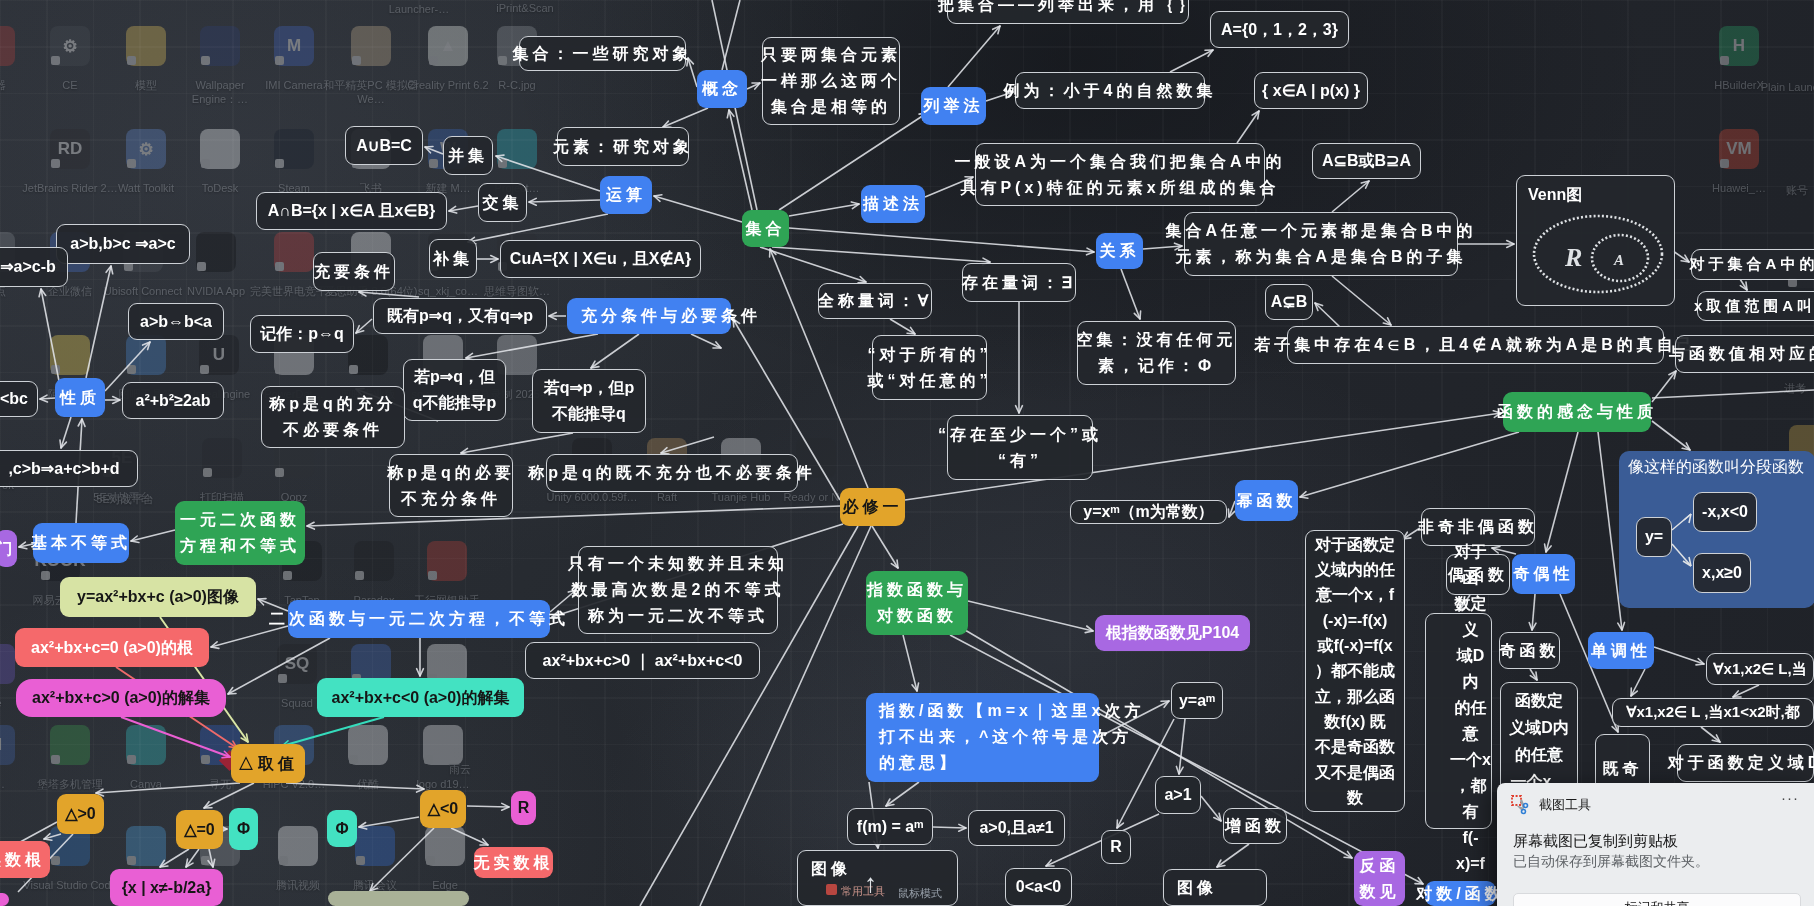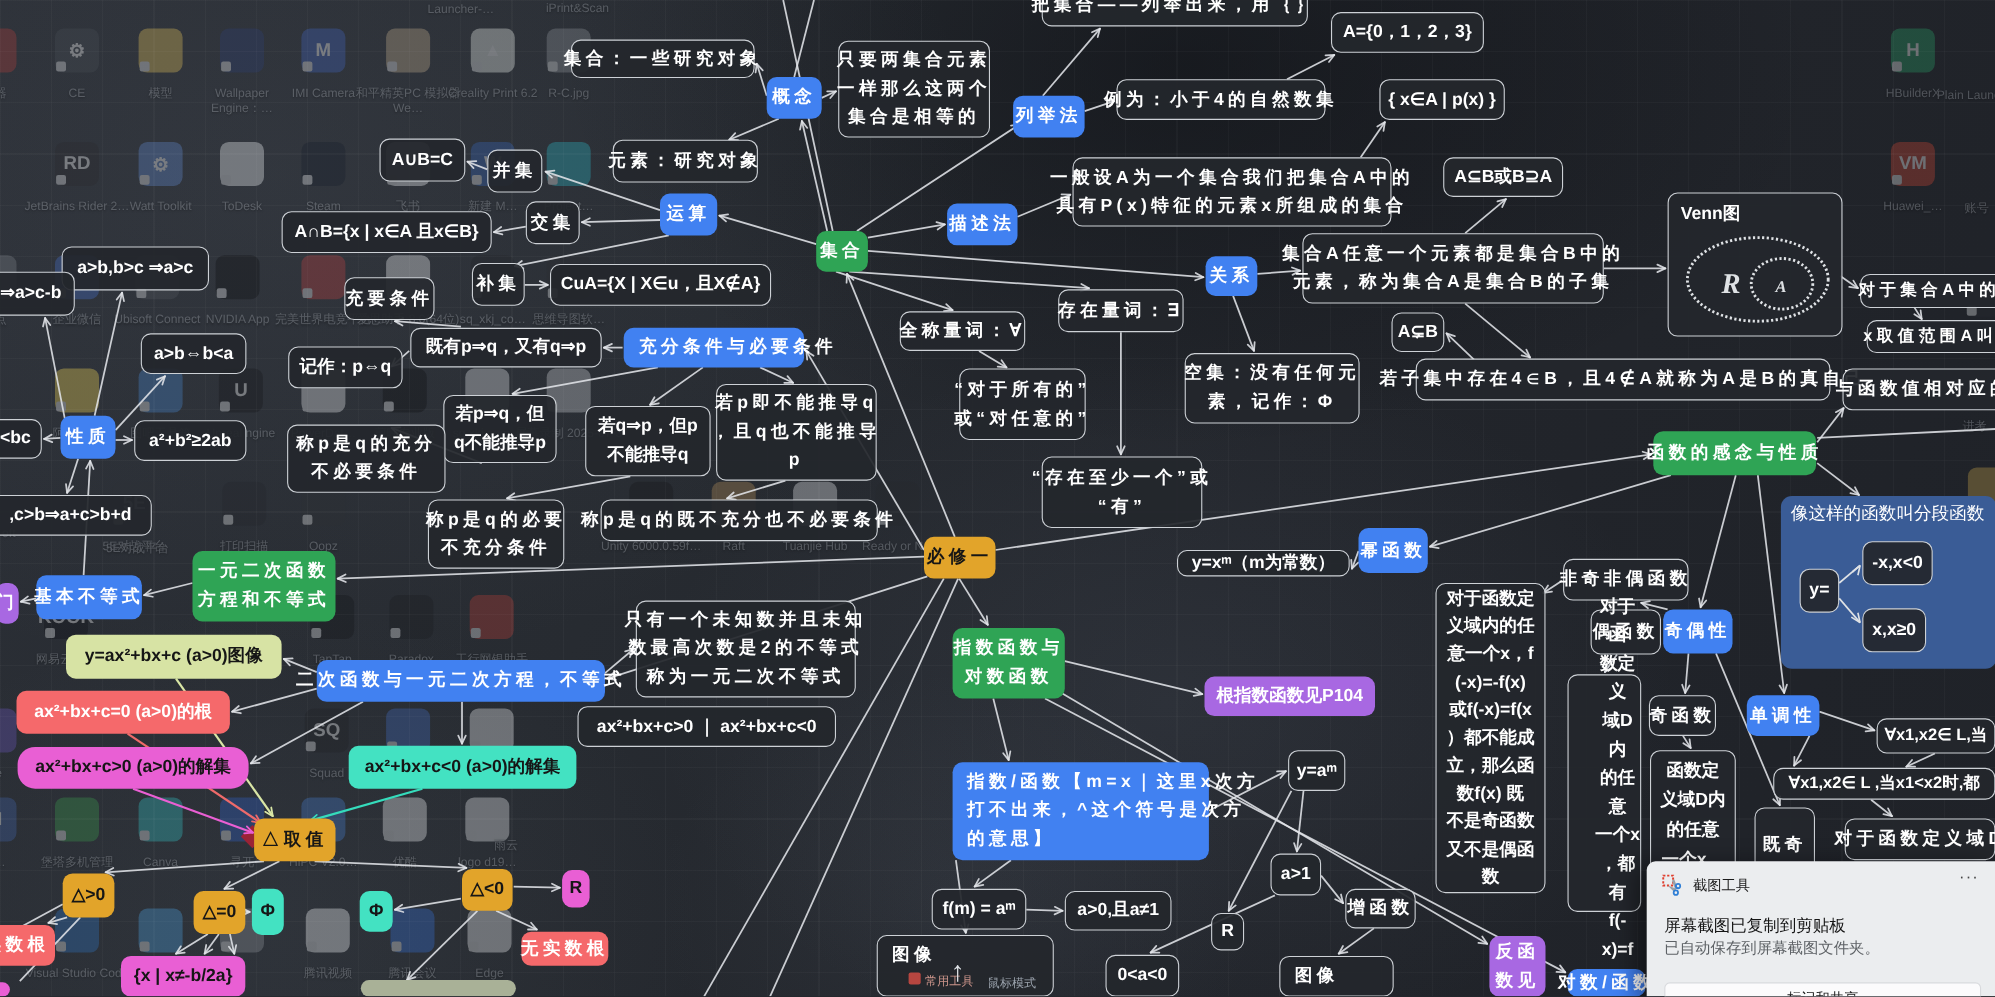--- a/index.html
+++ b/index.html
@@ -638,36 +638,35 @@
 <div class="n d" style="left:256px;top:192px;width:191px;height:38px;">A∩B={x | x∈A 且x∈B}</div>
 <div class="n d ls" style="left:429px;top:239px;width:48px;height:39px;">补集</div>
 <div class="n d" style="left:500px;top:240px;width:201px;height:38px;">CuA={X | X∈u，且X∉A}</div>
 <div class="n d ls" style="left:313px;top:252px;width:82px;height:39px;">充要条件</div>
 <div class="n d ls" style="left:975px;top:143px;width:290px;height:63px;">一般设A为一个集合我们把集合A中的<br>具有P(x)特征的元素x所组成的集合</div>
 <div class="n d" style="left:1312px;top:143px;width:109px;height:36px;">A⊆B或B⊇A</div>
 <div class="n d ls" style="left:1184px;top:212px;width:274px;height:64px;">集合A任意一个元素都是集合B中的<br>元素，称为集合A是集合B的子集</div>
 <div class="n d" style="left:56px;top:224px;width:134px;height:40px;">a&gt;b,b&gt;c ⇒a&gt;c</div>
 <div class="n d" style="left:-12px;top:247px;width:80px;height:40px;">⇒a&gt;c-b</div>
 <div class="n d" style="left:128px;top:303px;width:96px;height:37px;">a&gt;b⇔b&lt;a</div>
-<div class="n d" style="left:250px;top:315px;width:104px;height:38px;margin-left:12px;">记作：p⇔q</div>
+<div class="n d" style="left:250px;top:315px;width:104px;height:38px;">记作：p⇔q</div>
 <div class="n d" style="left:373px;top:298px;width:174px;height:36px;">既有p⇒q，又有q⇒p</div>
 <div class="n d ls" style="left:818px;top:283px;width:114px;height:36px;">全称量词：∀</div>
 <div class="n d ls" style="left:962px;top:263px;width:114px;height:39px;">存在量词：∃</div>
 <div class="n d" style="left:1265px;top:284px;width:48px;height:36px;">A⊊B</div>
 <div class="n d ls" style="left:1287px;top:326px;width:377px;height:38px;">若子集中存在4∈B，且4∉A就称为A是B的真自己</div>
 <div class="n d ls" style="left:1691px;top:249px;width:145px;height:31px;font-size:15px">对于集合A中的任</div>
 <div class="n d ls" style="left:1697px;top:291px;width:135px;height:30px;font-size:15px">x取值范围A叫做</div>
 <div class="n d ls" style="left:1675px;top:335px;width:148px;height:38px;">与函数值相对应的</div>
 <div class="n d" style="left:-10px;top:381px;width:48px;height:36px;">&lt;bc</div>
 <div class="n d" style="left:122px;top:382px;width:102px;height:37px;">a²+b²≥2ab</div>
 <div class="n d ls" style="left:1077px;top:321px;width:159px;height:64px;">空集：没有任何元<br>素，记作：Φ</div>
 <div class="n d ls" style="left:872px;top:335px;width:115px;height:65px;">“对于所有的”<br>或“对任意的”</div>
 <div class="n d" style="left:403px;top:359px;width:103px;height:62px;">若p⇒q，但<br>q不能推导p</div>
 <div class="n d" style="left:532px;top:369px;width:114px;height:64px;">若q⇒p，但p<br>不能推导q</div>
-<div class="n d ls" style="left:651px;top:349px;width:146px;height:88px;">若p即不能推导q<br>，且q也不能推导<br>p</div>
 <div class="n d ls" style="left:251px;top:386px;width:144px;height:62px;margin-left:10px;">称p是q的充分<br>不必要条件</div>
 <div class="n d ls" style="left:947px;top:415px;width:146px;height:65px;">“存在至少一个”或<br>“有”</div>
 <div class="n d" style="left:-10px;top:450px;width:148px;height:37px;">,c&gt;b⇒a+c&gt;b+d</div>
 <div class="n d ls" style="left:389px;top:454px;width:124px;height:63px;">称p是q的必要<br>不充分条件</div>
 <div class="n d ls" style="left:546px;top:454px;width:252px;height:38px;">称p是q的既不充分也不必要条件</div>
 <div class="n d ls" style="left:578px;top:546px;width:200px;height:88px;">只有一个未知数并且未知<br>数最高次数是2的不等式<br>称为一元二次不等式</div>
 <div class="n d" style="left:1070px;top:500px;width:157px;height:24px;">y=xᵐ（m为常数）</div>
 <div class="n d ls" style="left:1421px;top:508px;width:114px;height:38px;">非奇非偶函数</div>
 <div class="n d ls" style="left:1446px;top:554px;width:64px;height:41px;">偶函数</div>
 <div class="n d" style="left:525px;top:642px;width:235px;height:37px;">ax²+bx+c&gt;0 ｜ ax²+bx+c&lt;0</div>

